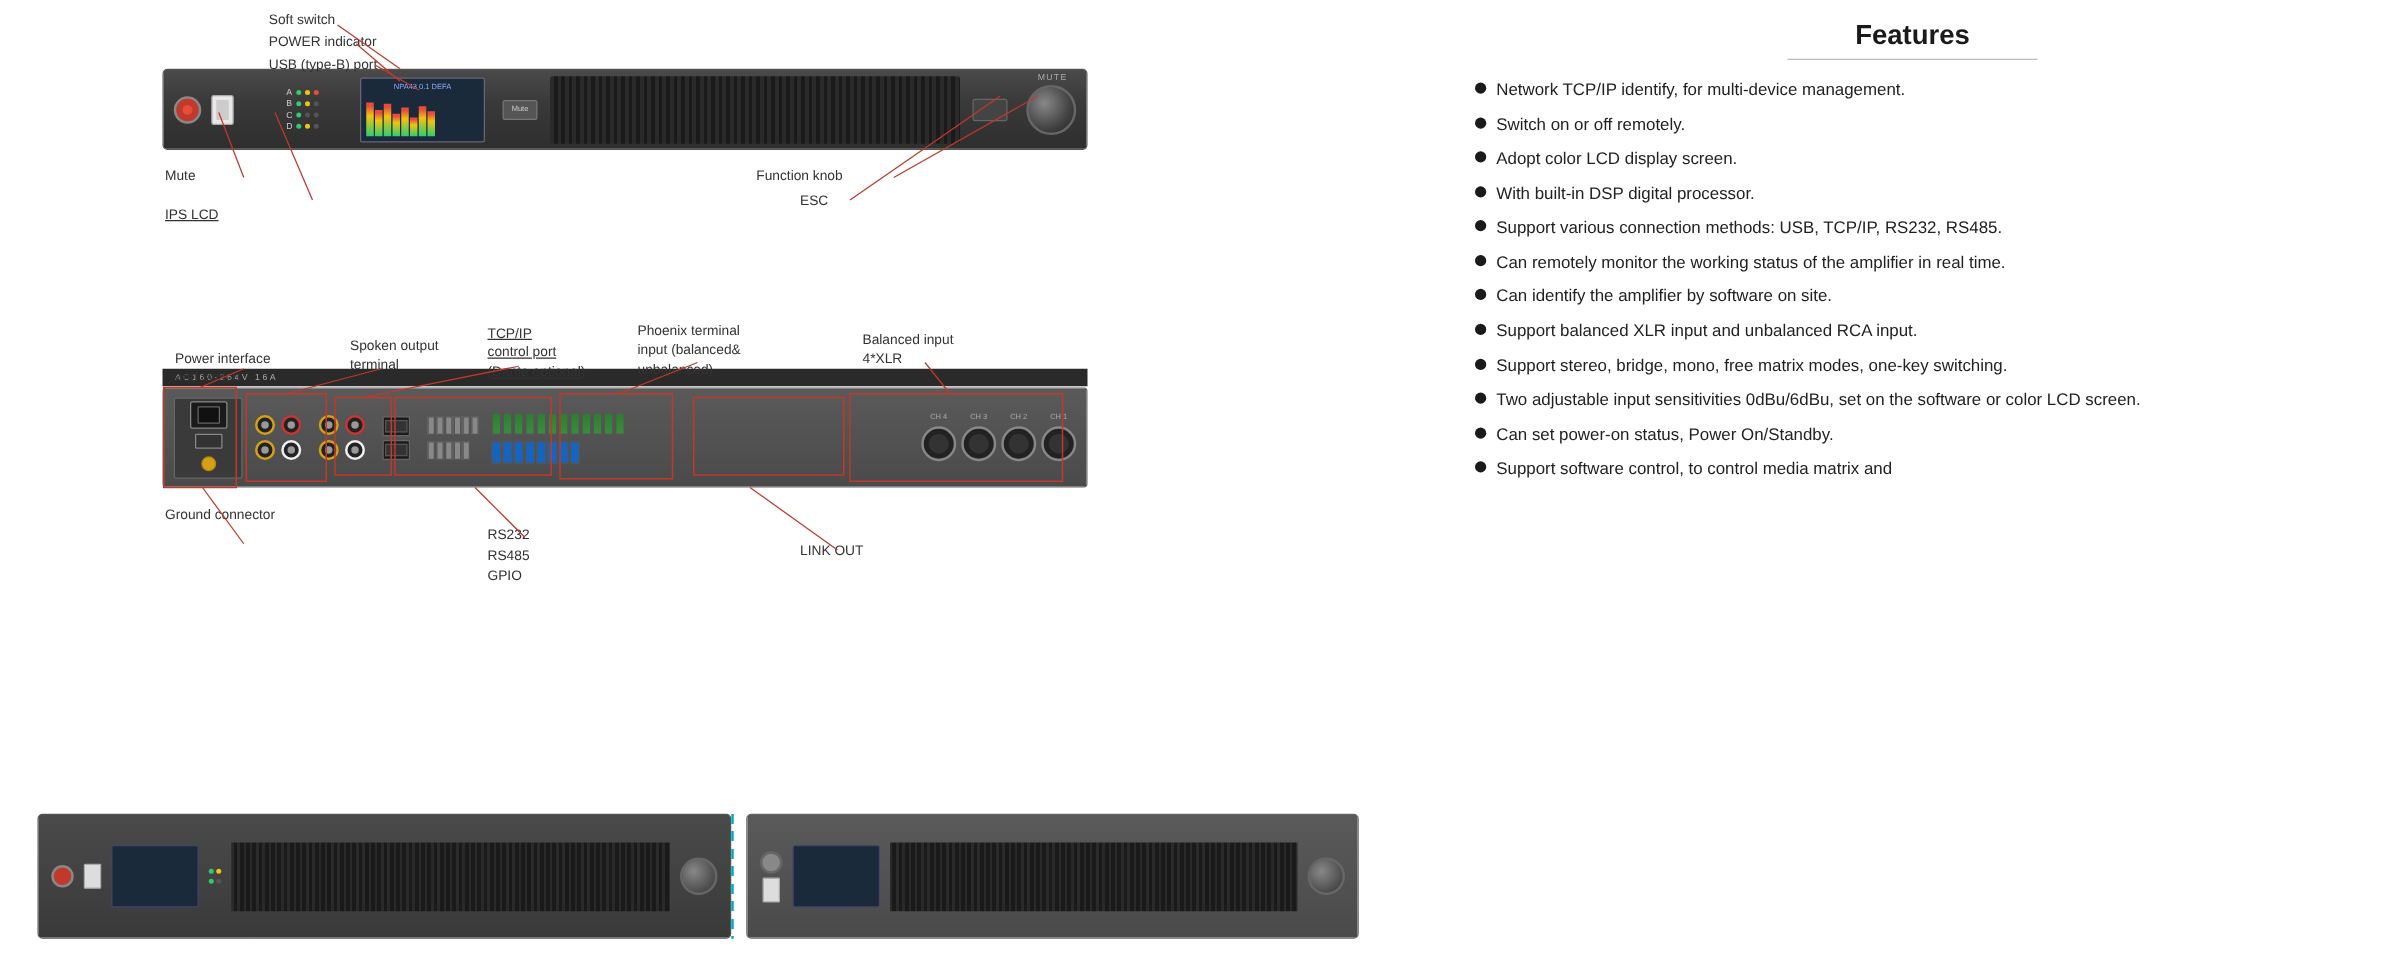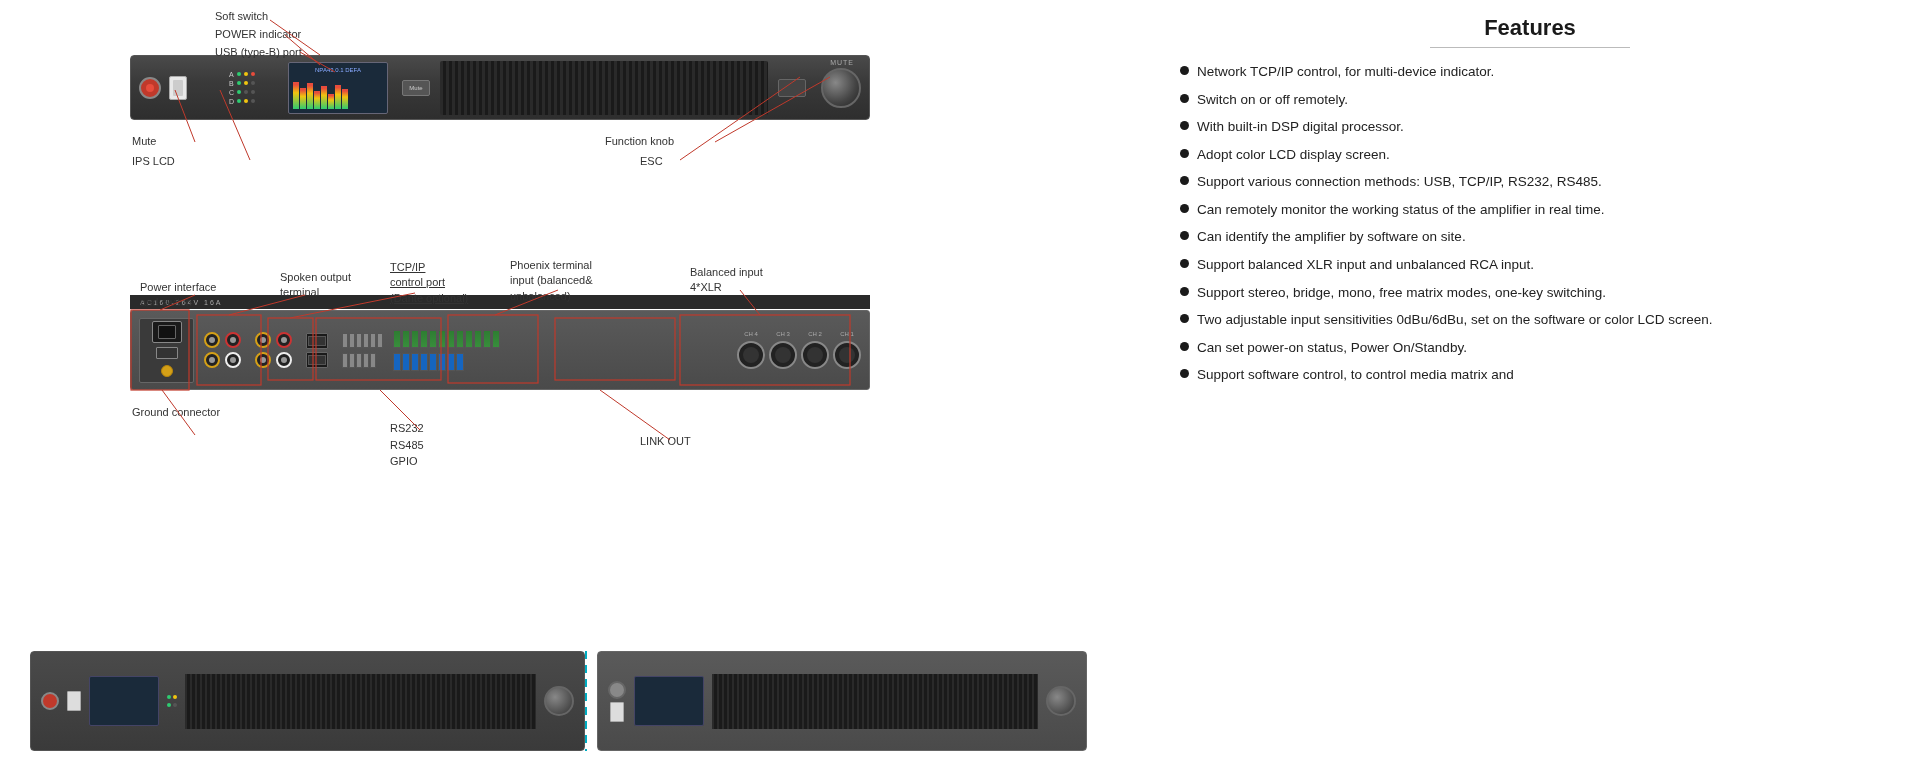--- a/index.html
+++ b/index.html
@@ -564,21 +564,21 @@
     <div class="knob-area">
       <div class="esc-btn"></div>
       <div class="func-knob"></div>
     </div>
   </div>
 
   <div class="label" style="top:10px; left:215px;">Soft switch</div>
   <div class="label" style="top:28px; left:215px;">POWER indicator</div>
   <div class="label" style="top:46px; left:215px;">USB (type-B) port</div>
   <div class="label" style="top:135px; left:132px;">Mute</div>
-  <div class="label" style="top:155px; left:132px;">IPS LCD</div>
+  <div class="label" style="top:166px; left:132px;text-decoration:underline;">IPS LCD</div>
   <div class="label" style="top:135px; left:605px;">Function knob</div>
   <div class="label" style="top:155px; left:640px;">ESC</div>
 
   <svg class="svg-overlay">
 
     <line x1="320" y1="55" x2="270" y2="20" stroke="#c0392b" stroke-width="1"></line>
 
     <line x1="320" y1="65" x2="285" y2="35" stroke="#c0392b" stroke-width="1"></line>
 
     <line x1="335" y1="72" x2="300" y2="52" stroke="#c0392b" stroke-width="1"></line>
@@ -798,33 +798,33 @@
 
 </div>
 
 <div class="right-panel">
   <h2 class="features-title">Features</h2>
   <div class="features-divider"></div>
   <ul class="features-list">
 
       <li>
         <div class="bullet"></div>
-        <span>Network TCP/IP control, for multi-device indicator.</span>
+        <span>Network TCP/IP identify, for multi-device management.</span>
       </li>
       <li>
         <div class="bullet"></div>
         <span>Switch on or off remotely.</span>
       </li>
       <li>
         <div class="bullet"></div>
+        <span>Adopt color LCD display screen.</span>
+      </li>
+      <li>
+        <div class="bullet"></div>
         <span>With built-in DSP digital processor.</span>
-      </li>
-      <li>
-        <div class="bullet"></div>
-        <span>Adopt color LCD display screen.</span>
       </li>
       <li>
         <div class="bullet"></div>
         <span>Support various connection methods: USB, TCP/IP, RS232, RS485.</span>
       </li>
       <li>
         <div class="bullet"></div>
         <span>Can remotely monitor the working status of the amplifier in real time.</span>
       </li>
       <li>

